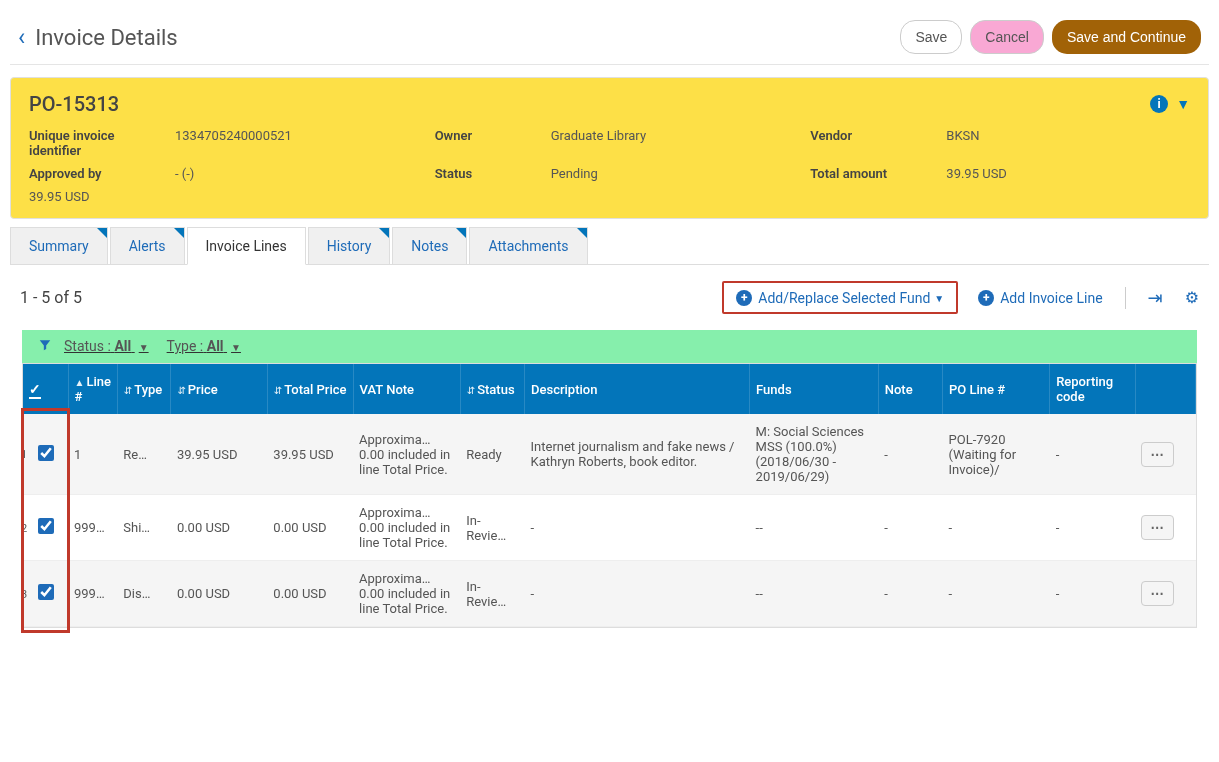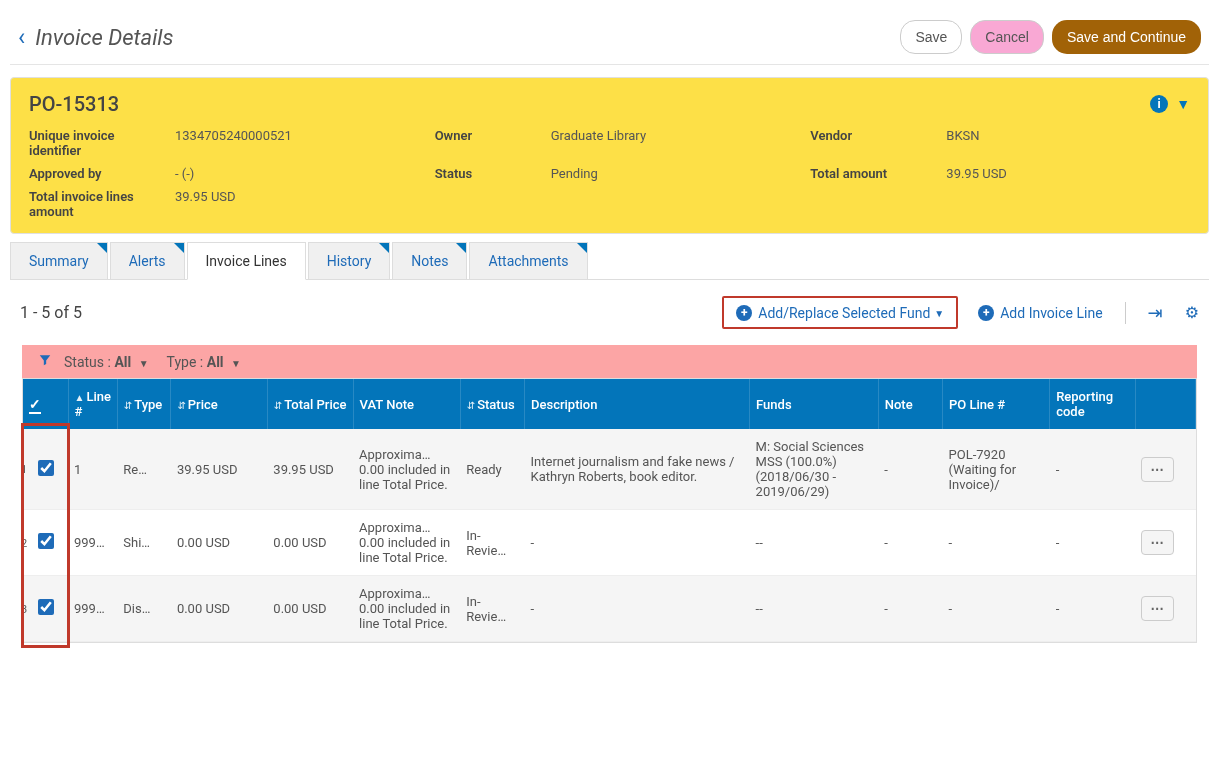--- a/index.html
+++ b/index.html
@@ -1,19 +1,19 @@
 <!DOCTYPE html>
 <html><head>
 <meta charset="utf-8">
 <style>
 * { box-sizing: border-box; margin: 0; padding: 0; }
 body { font-family: -apple-system, BlinkMacSystemFont, "Segoe UI", Roboto, Arial, sans-serif; font-size: 14px; color: #333; background: #fff; padding: 10px; }
 .topbar { display: flex; align-items: center; padding: 10px 8px; border-bottom: 1px solid #e5e5e5; }
 .back-arrow { color: #1e6bb8; font-size: 24px; margin-right: 10px; cursor: pointer; }
-.page-title { font-size: 22px; color: #555; flex: 1; font-style: italic; }
+.page-title { font-size: 22px; color: #555; flex: 1; }
 .btn { padding: 8px 14px; border-radius: 15px; font-size: 14px; cursor: pointer; margin-left: 8px; border: 1px solid transparent; }
 .btn-plain { background: #fff; border: 1px solid #ccc; color: #555; }
 .btn-cancel { background: #f9a8d4; border: 1px solid #ccc; color: #555; }
 .btn-primary { background: #a16207; color: #fff; }
 .panel { margin: 12px 0 8px 0; background: #fde047; border: 1px solid #e0e0e0; border-radius: 4px; padding: 14px 18px; }
 .panel-header { display: flex; align-items: center; }
 .panel-header h2 { font-size: 20px; color: #444; flex: 1; font-weight: 500; }
 .info-icon { width: 18px; height: 18px; border-radius: 50%; background: #0375ba; color: #fff; display: inline-flex; align-items: center; justify-content: center; font-size: 12px; font-weight: bold; margin-right: 8px; }
 .chevron-down { color: #0375ba; font-size: 14px; cursor: pointer; }
 .panel-grid { display: grid; grid-template-columns: 130px 1fr 100px 1fr 120px 1fr; gap: 8px 16px; margin-top: 12px; }
@@ -22,21 +22,21 @@
 .link { color: #1e6bb8; cursor: pointer; }
 .tabs { display: flex; margin-top: 8px; border-bottom: 1px solid #ddd; }
 .tab { position: relative; padding: 10px 18px; background: #f0f0f0; border: 1px solid #ddd; border-bottom: none; margin-right: 2px; color: #1e6bb8; cursor: pointer; font-size: 14px; }
 .tab.active { background: #fff; color: #333; border-bottom: 1px solid #fff; margin-bottom: -1px; }
 .tab .fold { position: absolute; top: 0; right: 0; width: 0; height: 0; border-style: solid; border-width: 0 10px 10px 0; border-color: transparent #0375ba transparent transparent; }
 .toolbar { display: flex; align-items: center; padding: 16px 10px; }
 .count { font-size: 16px; color: #444; flex: 1; }
 .highlight-box { border: 2px solid #c0392b; padding: 6px 12px; border-radius: 2px; }
 .action-link { color: #1e6bb8; display: inline-flex; align-items: center; margin-left: 20px; cursor: pointer; }
 .action-link .plus-circle { width: 16px; height: 16px; border-radius: 50%; background: #1e6bb8; color: #fff; display: inline-flex; align-items: center; justify-content: center; font-size: 12px; margin-right: 6px; font-weight: bold; }
-.filters-bar { display: flex; align-items: center; padding: 8px 16px; background: #fca5a5; }
+.filters-bar { display: flex; padding: 8px 16px; background: #86efac; text-decoration: underline; }
 .filter-icon { color: #1e6bb8; margin-right: 12px; }
 .filter-group { margin-right: 18px; color: #555; }
 .filter-group .caret { color: #555; font-size: 10px; margin-left: 4px; }
 .grid-wrap { border: 1px solid #ddd; margin: 0 12px; overflow: hidden; }
 .grid { width: 100%; border-collapse: collapse; table-layout: fixed; }
 .grid thead th { background: #0375ba; color: #fff; font-weight: 500; padding: 10px 6px; font-size: 13px; text-align: left; vertical-align: middle; border-right: 1px solid rgba(255,255,255,0.15); }
 .grid thead th .sort { font-size: 10px; opacity: 0.9; margin-right: 2px; }
 .grid td { padding: 10px 6px; font-size: 13px; color: #555; vertical-align: middle; border-bottom: 1px solid #eee; overflow: hidden; text-overflow: ellipsis; }
 .grid tbody tr:nth-child(odd) { background: #f5f5f5; }
 .grid tbody tr:nth-child(even) { background: #fff; }
@@ -78,21 +78,20 @@
     <div class="lbl">Vendor</div>
     <div class="val link">BKSN</div>
 
     <div class="lbl">Approved by</div>
     <div class="val">- (-)</div>
     <div class="lbl">Status</div>
     <div class="val">Pending</div>
     <div class="lbl">Total amount</div>
     <div class="val">39.95 USD</div>
 
-    <div class="lbl">Total invoice lines amount</div>
     <div class="val">39.95 USD</div>
   </div>
 </div>
 
 <div class="tabs" id="tabs">
     <div class="tab">Summary<span class="fold"></span></div>
     <div class="tab">Alerts<span class="fold"></span></div>
     <div class="tab active">Invoice Lines</div>
     <div class="tab">History<span class="fold"></span></div>
     <div class="tab">Notes<span class="fold"></span></div>

